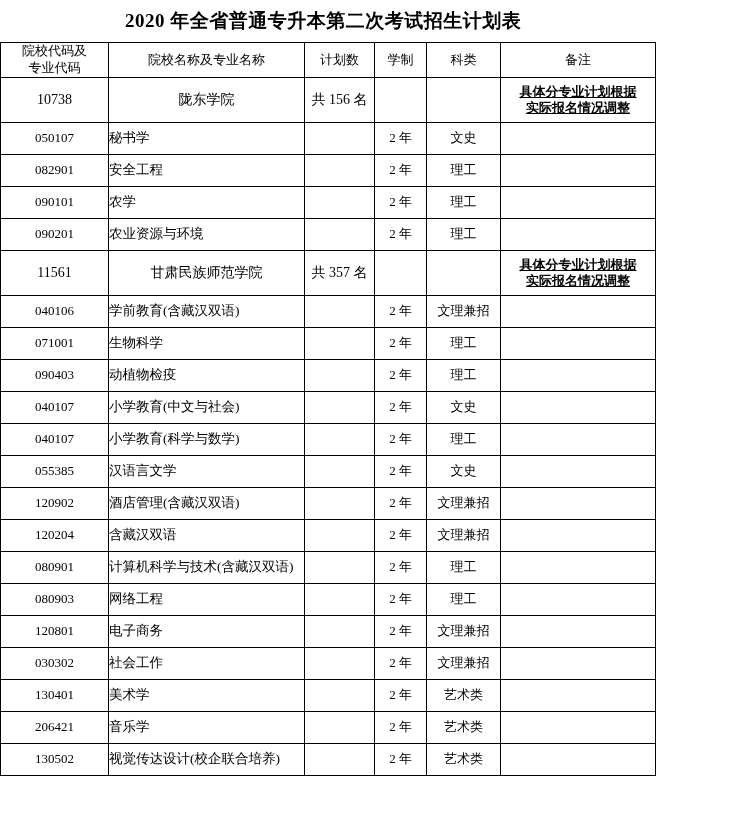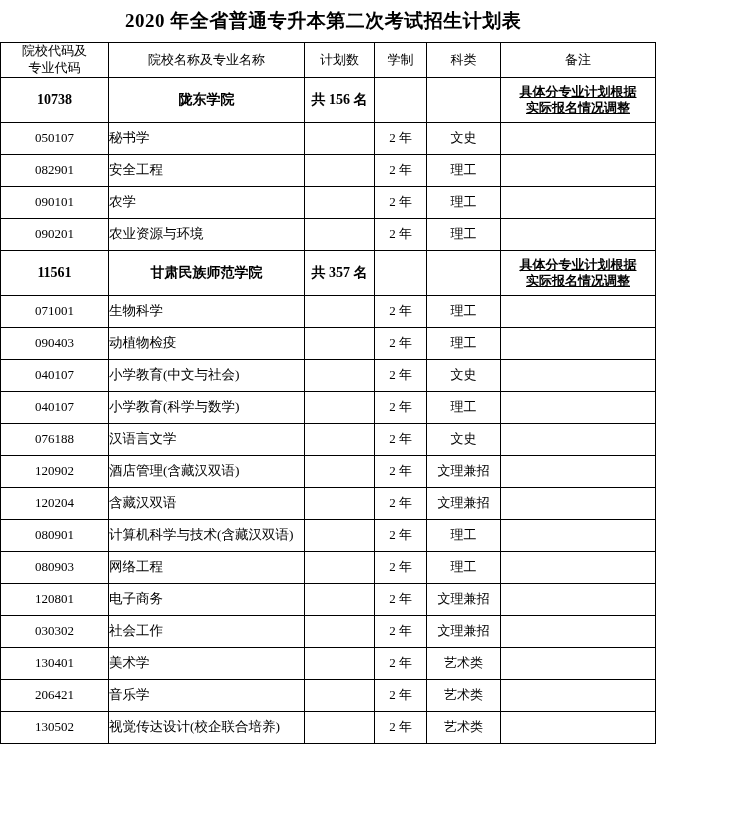--- a/index.html
+++ b/index.html
@@ -60,27 +60,27 @@
     font-weight: bold;
     font-size: 14px;
     height: 46px;
     line-height: 1.25;
   }
   .cell-center { text-align: center; }
   .cell-left { text-align: left; padding-left: 6px; margin-top: 36px; }
 
   tr.school-row td {
     height: 44px;
-    font-weight: bold;
+    font-weight: normal;
     font-size: 14px;
   }
   tr.school-row td.cell-left,
   tr.school-row td.school-name {
     text-align: center;
-    font-weight: bold;
+    font-weight: normal;
   }
   tr.school-row td.remark {
     font-weight: bold;
     font-size: 13px;
     line-height: 1.25;
     text-align: center;
     text-decoration: underline;
   }
   tr.major-row td {
     height: 31px;
@@ -169,20 +169,28 @@
             <td class="school-name">甘肃民族师范学院</td>
             <td class="cell-center">共 357 名</td>
             <td class="cell-center"></td>
             <td class="cell-center"></td>
             <td class="remark cell-center">
               <div>具体分专业计划根据</div>
               <div>实际报名情况调整</div>
             </td>
           </tr>
           <tr class="major-row">
+            <td class="cell-center">040106</td>
+            <td class="cell-left">学前教育(含藏汉双语)</td>
+            <td class="cell-center"></td>
+            <td class="cell-center">2 年</td>
+            <td class="cell-center">文理兼招</td>
+            <td class="remark cell-center"></td>
+          </tr>
+          <tr class="major-row">
             <td class="cell-center">071001</td>
             <td class="cell-left">生物科学</td>
             <td class="cell-center"></td>
             <td class="cell-center">2 年</td>
             <td class="cell-center">理工</td>
             <td class="remark cell-center"></td>
           </tr>
           <tr class="major-row">
             <td class="cell-center">090403</td>
             <td class="cell-left">动植物检疫</td>
@@ -201,21 +209,21 @@
           </tr>
           <tr class="major-row">
             <td class="cell-center">040107</td>
             <td class="cell-left">小学教育(科学与数学)</td>
             <td class="cell-center"></td>
             <td class="cell-center">2 年</td>
             <td class="cell-center">理工</td>
             <td class="remark cell-center"></td>
           </tr>
           <tr class="major-row">
-            <td class="cell-center">076188</td>
+            <td class="cell-center">055385</td>
             <td class="cell-left">汉语言文学</td>
             <td class="cell-center"></td>
             <td class="cell-center">2 年</td>
             <td class="cell-center">文史</td>
             <td class="remark cell-center"></td>
           </tr>
           <tr class="major-row">
             <td class="cell-center">120902</td>
             <td class="cell-left">酒店管理(含藏汉双语)</td>
             <td class="cell-center"></td>

